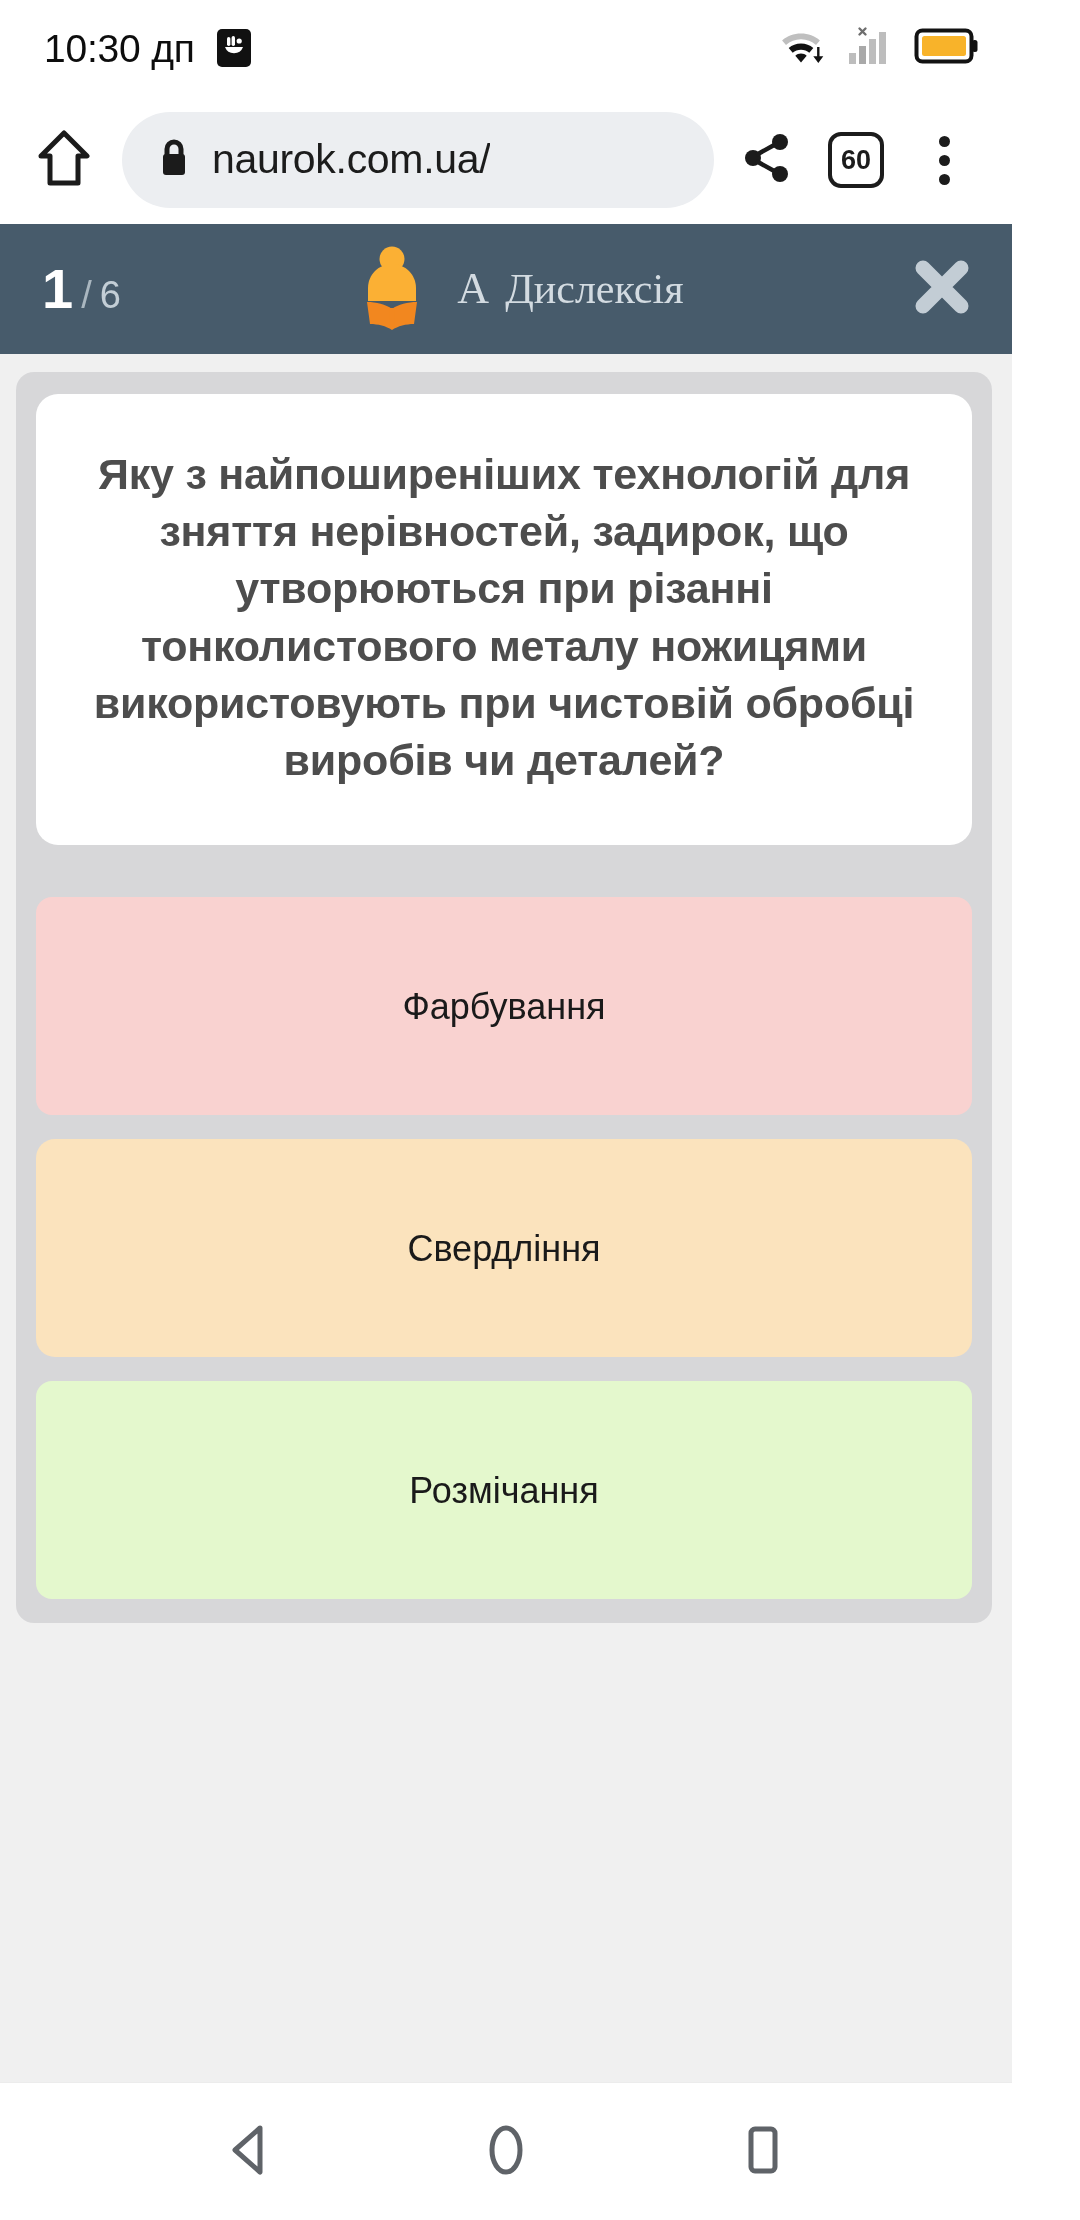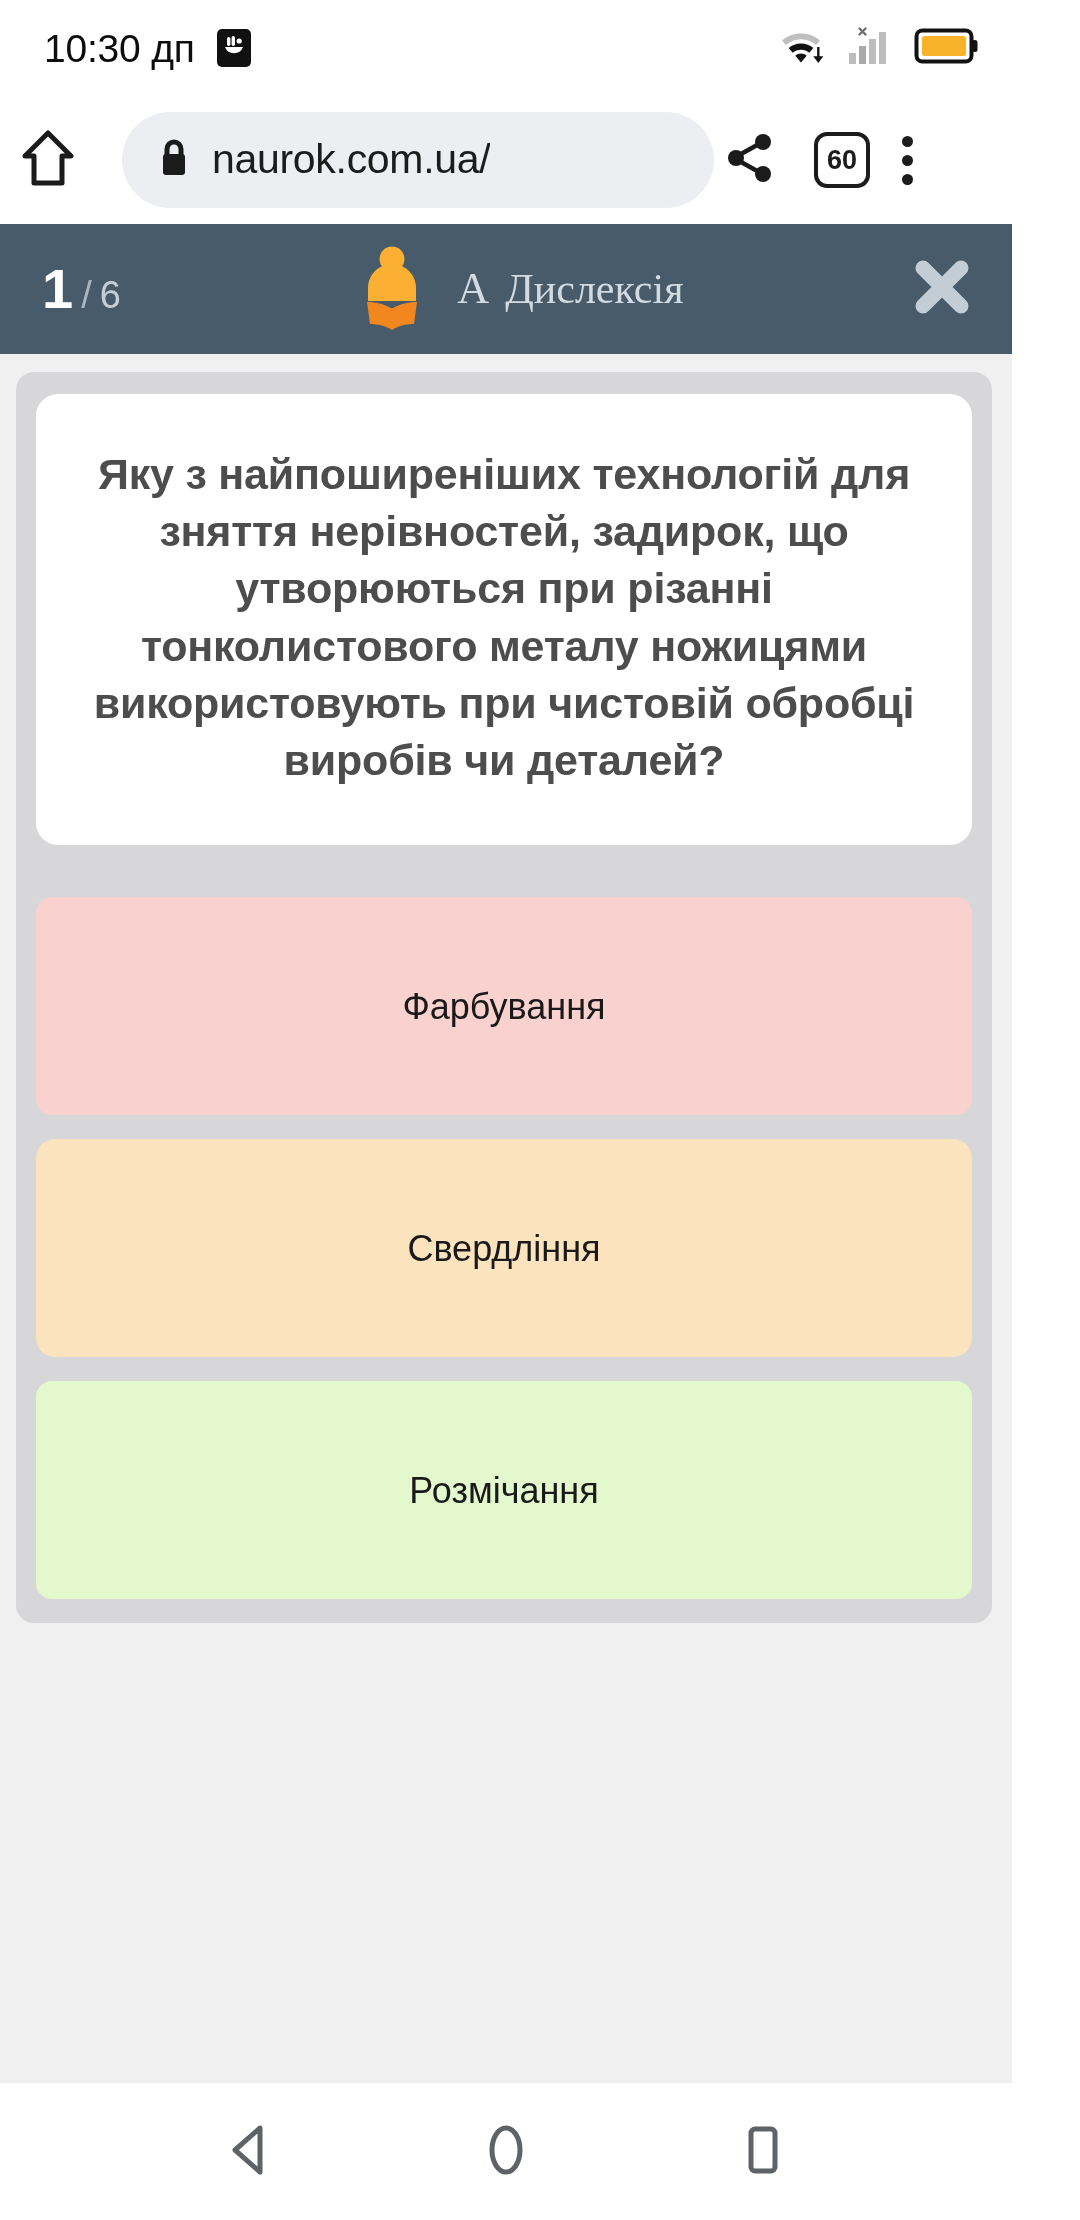--- a/index.html
+++ b/index.html
@@ -68,20 +68,21 @@
     display: flex;
     align-items: center;
     padding: 0 26px 0 22px;
     gap: 4px;
   }
   .tb-btn {
     width: 84px;
     height: 84px;
     display: flex;
     align-items: center;
+    justify-content: center;
     flex: 0 0 auto;
     background: none;
     border: none;
     cursor: pointer;
   }
   .url-pill {
     flex: 1 1 auto;
     height: 96px;
     margin: 0 8px 1px 12px;
     background: #eceef1;

